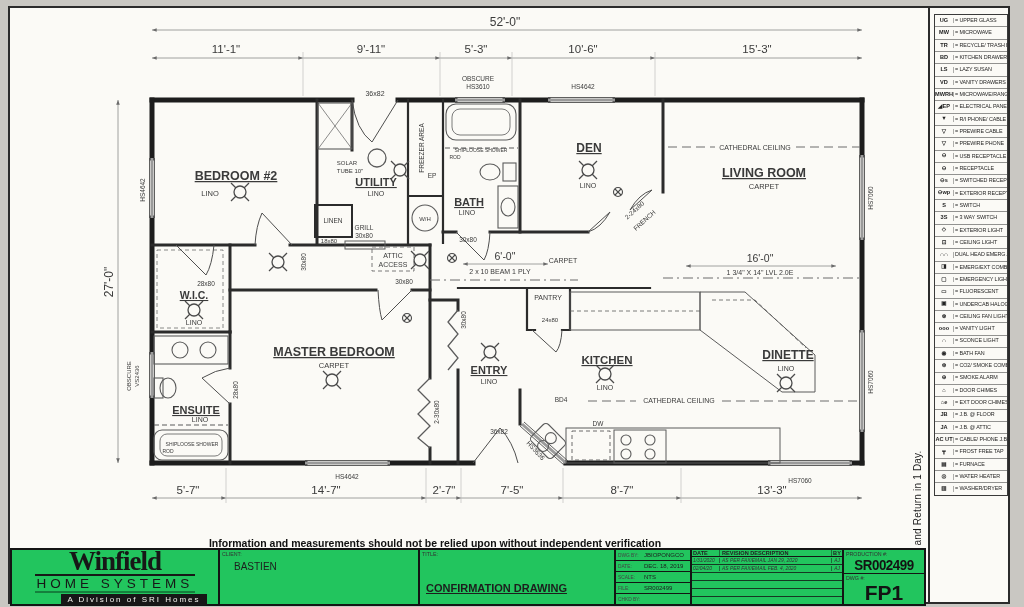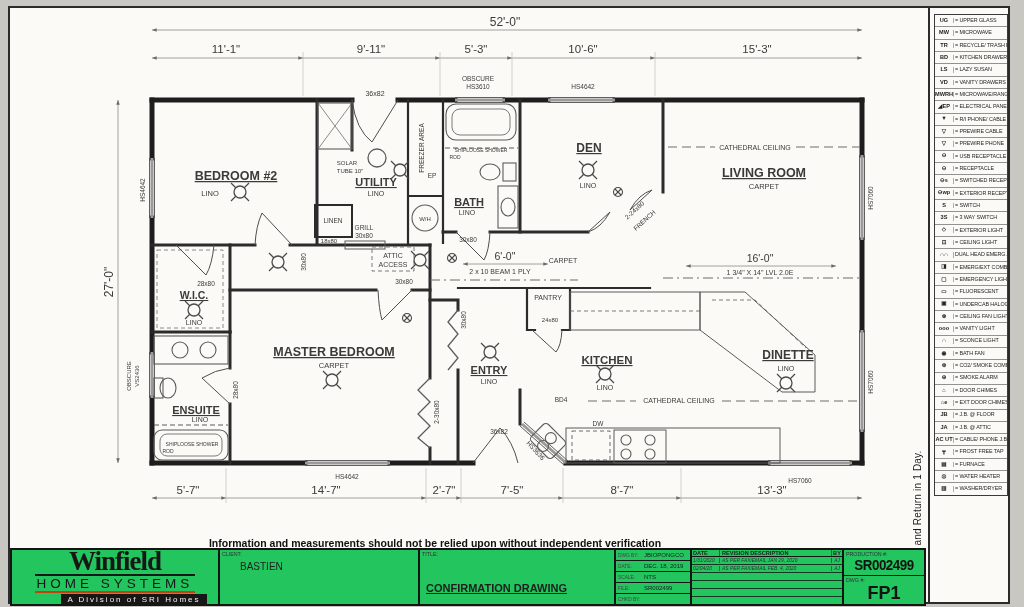--- a/index.html
+++ b/index.html
@@ -28,25 +28,25 @@
               font-size:10.5px;font-weight:bold;color:#111;}
   
   .tblock{position:absolute;left:10px;top:548px;width:912px;height:54px;
           border:2px solid #141414;display:flex;background:#22c55e;}
   .tcell{border-right:2px solid #141414;position:relative;box-sizing:border-box;}
   .tlabel{font-size:5.3px;color:#333;padding:1px 2px 0 2px;}
   .logo-cell{flex:0 0 208px;display:flex;flex-direction:column;align-items:center;justify-content:center;padding:1px 4px;}
   .logo-name{font-family:"Liberation Serif", serif;font-weight:bold;font-size:27px;line-height:.92;
              letter-spacing:-1px;color:#171717;}
   .logo-sub{font-size:13.5px;letter-spacing:4px;color:#171717;border-top:2px solid #171717;
-            border-bottom:2px solid #c2410c;line-height:1.15;padding:0 2px;}
+            border-bottom:2px solid #15803d;line-height:1.15;padding:0 2px;}
   .logo-tag{background:#171717;color:#f5f4ef;font-size:8px;letter-spacing:2px;
             padding:1px 6px;margin-top:1px;white-space:nowrap;margin-left:38px;}
   .client-cell{flex:0 0 200px;}
-  .client-v{font-size:10px;color:#1d1d1d;padding:2px 4px 0 20px;line-height:1.5;}
+  .client-v{font-size:10px;color:#1d1d1d;padding:2px 4px 0 14px;line-height:1.5;}
   .title-cell{flex:0 0 196px;display:flex;flex-direction:column;gap:25px;}
   .title-main{font-size:11px;font-weight:bold;text-decoration:underline;color:#1d1d1d;
               padding:0 0 2px 6px;}
   .mod-row{display:flex;border-top:1.5px solid #141414;flex:1;}
   .mod-cell{flex:1.4;border-right:1.5px solid #141414;text-align:center;}
   .ser-cell{flex:1;}
   .mod-v{font-size:12px;font-weight:bold;color:#1d1d1d;padding-left:6px;}
   .ser-v{font-size:12px;font-weight:bold;color:#1d1d1d;text-align:right;}
   .info-cell{flex:0 0 76px;display:flex;flex-direction:column;}
   .irow{flex:1;border-bottom:1px solid #141414;display:flex;align-items:center;overflow:hidden;white-space:nowrap;}
@@ -58,21 +58,21 @@
   .rrow{flex:1;display:flex;border-bottom:1px solid rgba(20,20,20,.8);font-size:4.9px;
         font-style:italic;color:#333;align-items:center;overflow:hidden;white-space:nowrap;}
   .rrow:last-child{border-bottom:none;}
   .rc1{flex:0 0 26px;padding-left:1px;border-right:1px solid rgba(20,20,20,.5);}
   .rc2{flex:1;padding-left:2px;border-right:1px solid rgba(20,20,20,.5);}
   .rc3{flex:0 0 10px;text-align:center;}
   .prod-cell{flex:1;border-right:none;display:flex;flex-direction:column;}
   .prod-top{flex:1;border-bottom:1.5px solid #141414;}
   .prod-num{font-size:14.5px;font-weight:bold;color:#131313;text-align:center;
             transform:scaleX(.92);letter-spacing:-.5px;}
-  .dwg-num{font-size:18px;font-weight:bold;color:#131313;text-align:center;}
+  .dwg-num{font-size:21px;font-weight:bold;color:#131313;text-align:center;}
 </style>
 </head>
 <body>
 
 <div class="frame"></div>
 <div class="right-rule"></div>
 
 <svg class="plan-svg" width="930" height="547" viewBox="0 0 930 547">
   <defs>
     <marker id="ar" viewBox="0 0 10 10" refX="9" refY="5" markerWidth="6.5" markerHeight="6.5" orient="auto-start-reverse">

